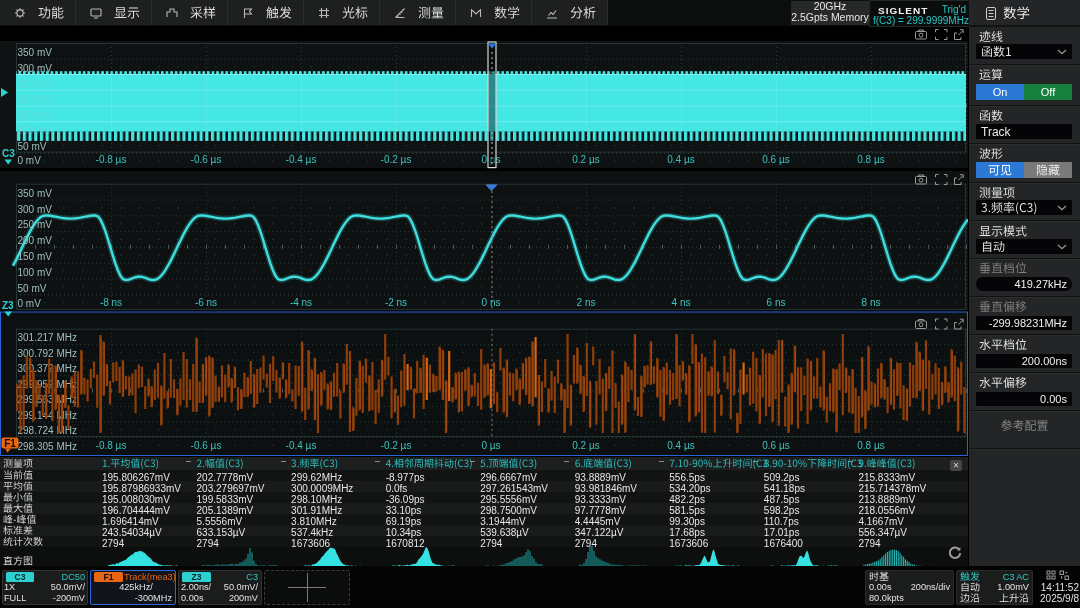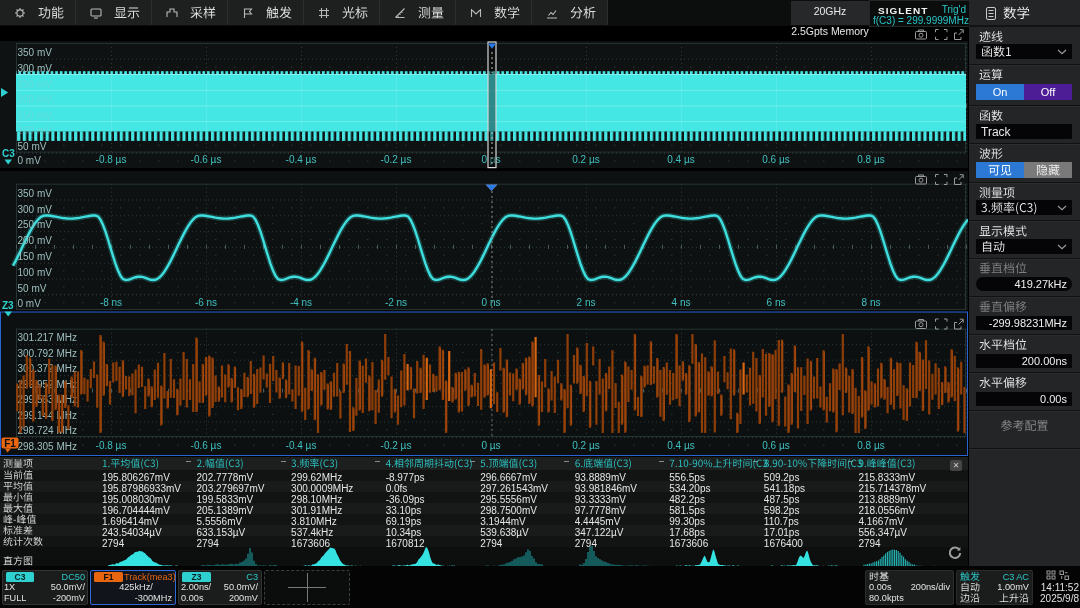--- a/index.html
+++ b/index.html
@@ -255,21 +255,21 @@
       <svg width="12" height="12" viewBox="0 0 12 12" style="position:absolute;left:14px;top:7px" fill="none" stroke="#b9b9b9" stroke-width="1.1">
         <path d="M1.5 10V2M10.5 10V2M1.5 2.5L6 7l4.5-4.5"></path>
       </svg>
     </div>
     <div class="mi" style="left:532px">
       <svg width="12" height="12" viewBox="0 0 12 12" style="position:absolute;left:14px;top:7px" fill="none" stroke="#b9b9b9" stroke-width="1.1">
         <path d="M1 11h10M2.5 8.5l2.5-3 2 2 3-4"></path>
       </svg>
     </div>
   </div>
-<div class="hb" style="left:791px;top:1px;width:78px;height:24px;background:#26282a;color:#e8e8e8;font-size:10.5px;text-align:center;line-height:20px">20GHz<br>2.5Gpts Memory</div>
+<div class="hb" style="left:791px;top:1px;width:78px;height:24px;background:#26282a;color:#e8e8e8;font-size:10.5px;text-align:center;line-height:11px">20GHz<br>2.5Gpts Memory</div>
 <div class="hb" style="left:869px;top:0;width:99px;height:25px;background:#0b0d0d;border:1px solid #232727">
     <div style="position:absolute;left:8px;top:3.5px;font-weight:bold;font-size:10px;letter-spacing:1px;color:#f2f2f2;transform:scaleY(.92)">SIGLENT</div>
     <div style="position:absolute;right:3px;top:3px;font-size:10px;color:#29c6c6">Trig'd</div>
     <div style="position:absolute;left:3px;top:13.5px;font-size:10px;color:#29c6c6;white-space:nowrap">f(C3) = 299.9999MHz</div>
   </div>
 <div class="tbl">
     <div class="trow" style="top:0;height:13px;background:#1d1f1f"></div>
     <div class="trow" style="top:13px;height:11.07px;background:#121414"></div>
     <div class="trow" style="top:24.07px;height:11.07px;background:#191b1b"></div>
     <div class="trow" style="top:35.14px;height:11.07px;background:#121414"></div>
@@ -373,21 +373,21 @@
     <div style="position:absolute;left:0;top:296px;width:111px;height:1px;background:#101212;border-bottom:1px solid #2b2d2f"></div>
     <div style="position:absolute;left:0;top:334px;width:111px;height:1px;background:#101212;border-bottom:1px solid #2b2d2f"></div>
     <div style="position:absolute;left:0;top:372px;width:111px;height:1px;background:#101212;border-bottom:1px solid #2b2d2f"></div>
     <div style="position:absolute;left:0;top:410px;width:111px;height:1px;background:#101212;border-bottom:1px solid #2b2d2f"></div>
     <div style="position:absolute;left:0;top:448px;width:111px;height:1px;background:#101212;border-bottom:1px solid #2b2d2f"></div>
     <div style="position:absolute;left:7px;top:44px;width:96px;height:15px;background:#050507;border-radius:1px"></div>
     <svg style="position:absolute;left:88px;top:49px" width="10" height="6" viewBox="0 0 10 6">
       <path d="M1 1l4 3.6L9 1" stroke="#9a9a9a" fill="none" stroke-width="1.2"></path>
     </svg>
     <div class="btn" style="left:7px;top:84px;background:#2b79d4">On</div>
-    <div class="btn" style="left:55px;top:84px;background:#4c1d95">Off</div>
+    <div class="btn" style="left:55px;top:84px;background:#15803d">Off</div>
     <div style="position:absolute;left:7px;top:124px;width:96px;height:15px;background:#050507;border-radius:1px"></div>
     <div style="position:absolute;left:12px;top:125px;font-size:12px;color:#e8e8e8">Track</div>
     <div class="btn2" style="left:7px;top:162px;background:#2b79d4"></div>
     <div class="btn2" style="left:55px;top:162px;background:#7a7a7a"></div>
     <div style="position:absolute;left:7px;top:200px;width:96px;height:15px;background:#050507;border-radius:1px"></div>
     <svg style="position:absolute;left:88px;top:205px" width="10" height="6" viewBox="0 0 10 6">
       <path d="M1 1l4 3.6L9 1" stroke="#9a9a9a" fill="none" stroke-width="1.2"></path>
     </svg>
     <div style="position:absolute;left:7px;top:239px;width:96px;height:15px;background:#050507;border-radius:1px"></div>
     <svg style="position:absolute;left:88px;top:244px" width="10" height="6" viewBox="0 0 10 6">

